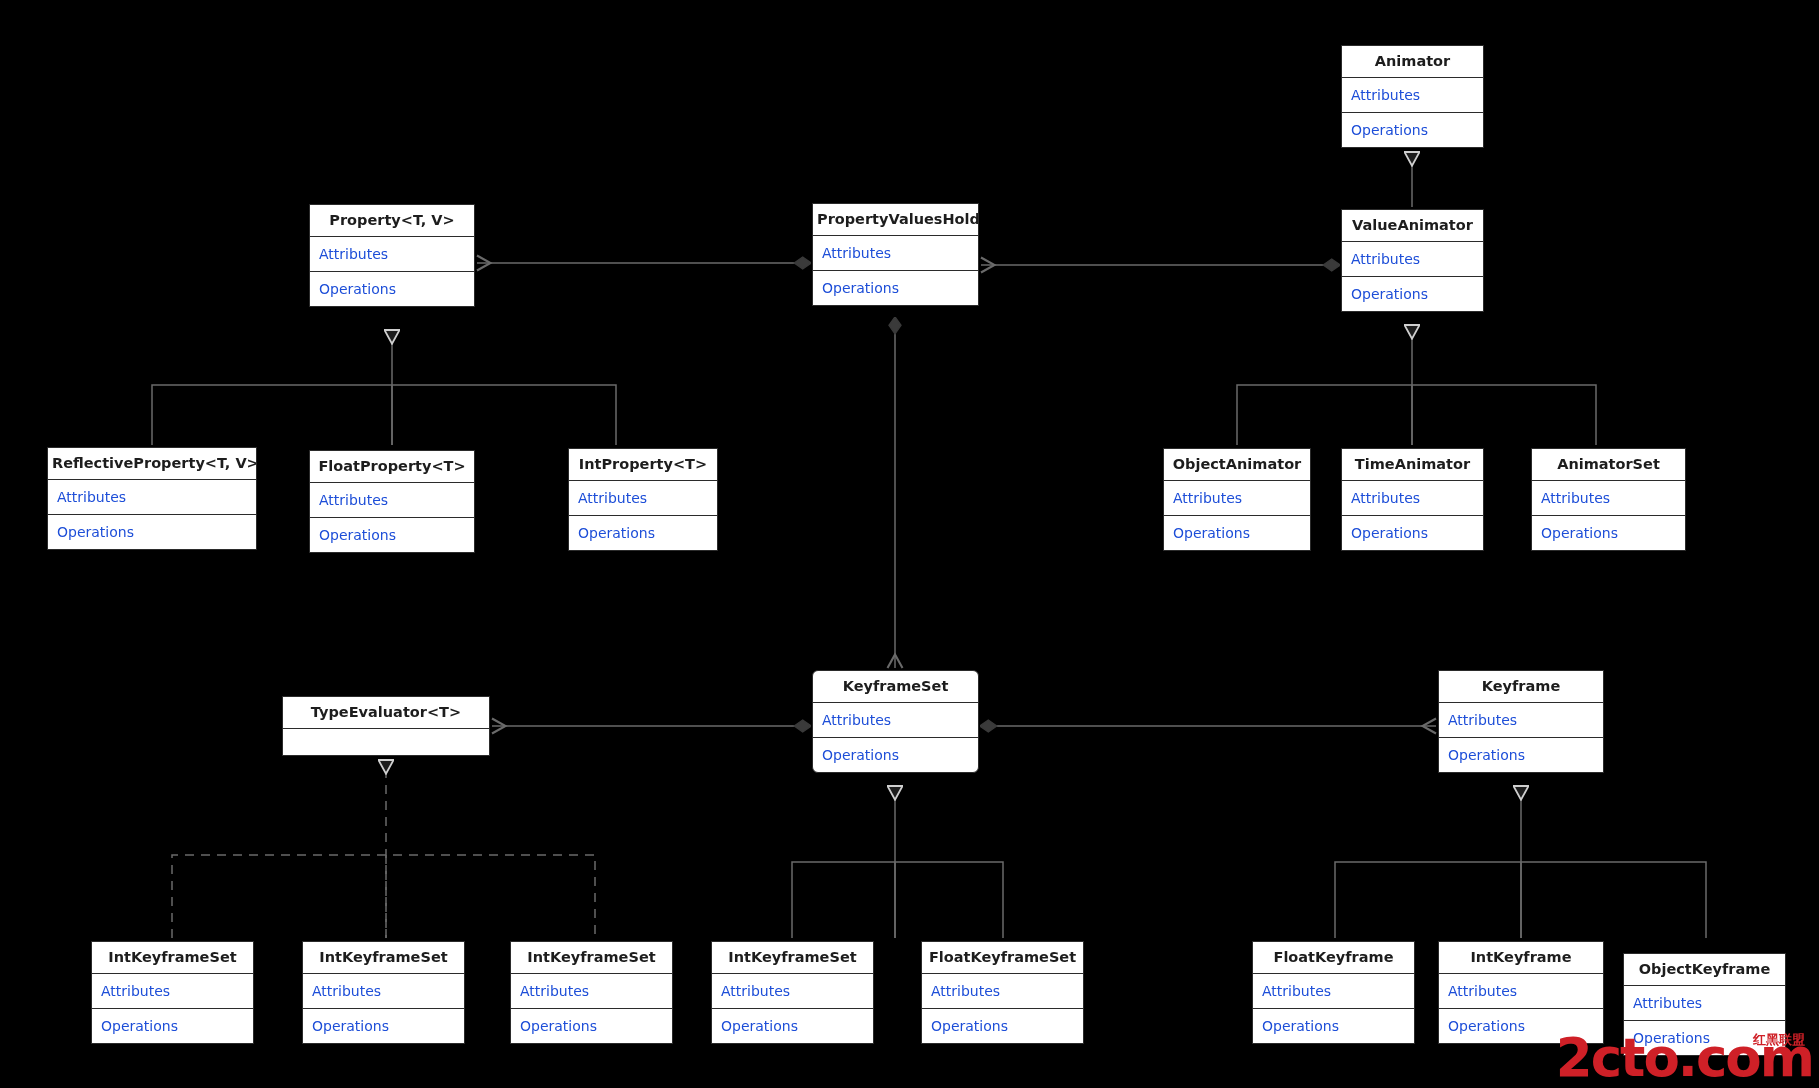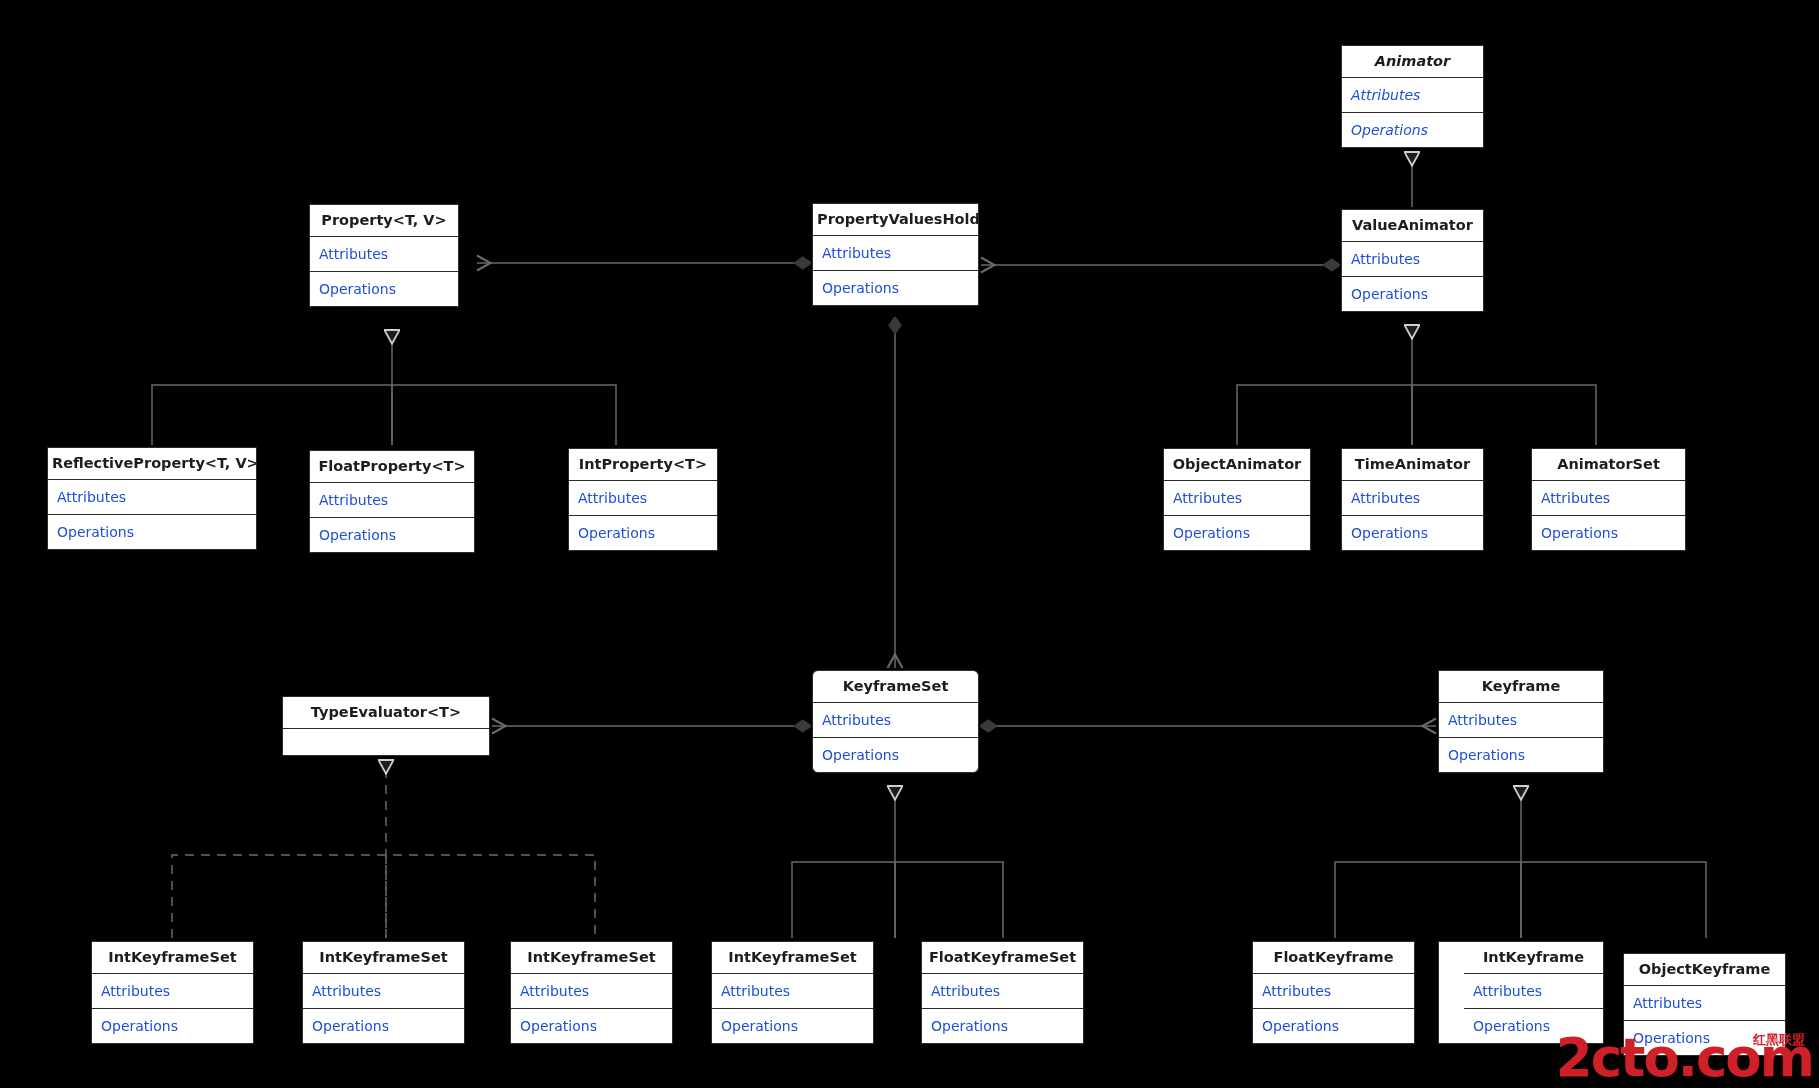--- a/index.html
+++ b/index.html
@@ -141,27 +141,27 @@
       <path d="M 895 938 L 895 786" marker-end="url(#hollowTri)"></path>
       <path d="M 792 938 L 792 862 L 1003 862 L 1003 938"></path>
       <path d="M 895 862 L 895 938"></path>
 
       <path d="M 1521 938 L 1521 786" marker-end="url(#hollowTri)"></path>
       <path d="M 1335 938 L 1335 862 L 1706 862 L 1706 938"></path>
       <path d="M 1521 862 L 1521 938"></path>
     </g>
   </svg>
 
-  <div class="uml-class" style="left:1341px;top:45px;width:143px;font-style:italic;">
+  <div class="uml-class" style="left:1341px;top:45px;width:143px;">
     <div class="uml-name">Animator</div>
     <div class="uml-attrs">Attributes</div>
     <div class="uml-ops">Operations</div>
   </div>
 
-  <div class="uml-class" style="left:309px;top:204px;width:150px;">
+  <div class="uml-class" style="left:309px;top:204px;width:166px;">
     <div class="uml-name">Property&lt;T, V&gt;</div>
     <div class="uml-attrs">Attributes</div>
     <div class="uml-ops">Operations</div>
   </div>
 
   <div class="uml-class" style="left:812px;top:203px;width:167px;">
     <div class="uml-name">PropertyValuesHolder</div>
     <div class="uml-attrs">Attributes</div>
     <div class="uml-ops">Operations</div>
   </div>
@@ -254,21 +254,21 @@
     <div class="uml-attrs">Attributes</div>
     <div class="uml-ops">Operations</div>
   </div>
 
   <div class="uml-class" style="left:1252px;top:941px;width:163px;">
     <div class="uml-name">FloatKeyframe</div>
     <div class="uml-attrs">Attributes</div>
     <div class="uml-ops">Operations</div>
   </div>
 
-  <div class="uml-class" style="left:1438px;top:941px;width:166px;padding-left:25px;">
+  <div class="uml-class" style="left:1438px;top:941px;width:166px;">
     <div class="uml-name">IntKeyframe</div>
     <div class="uml-attrs">Attributes</div>
     <div class="uml-ops">Operations</div>
   </div>
 
   <div class="uml-class" style="left:1623px;top:941px;width:163px;margin-top:12px;">
     <div class="uml-name">ObjectKeyframe</div>
     <div class="uml-attrs">Attributes</div>
     <div class="uml-ops">Operations</div>
   </div>

